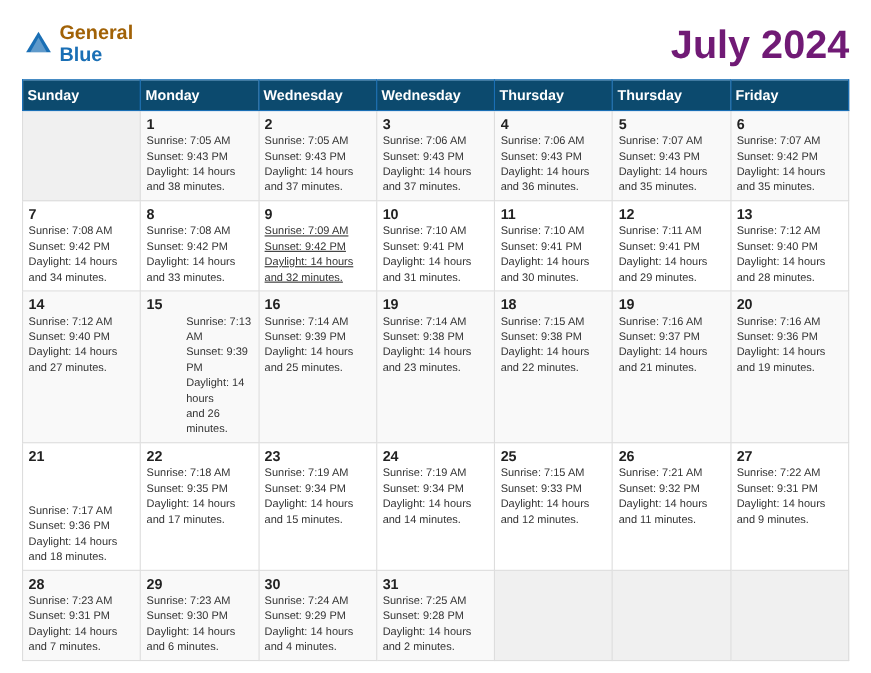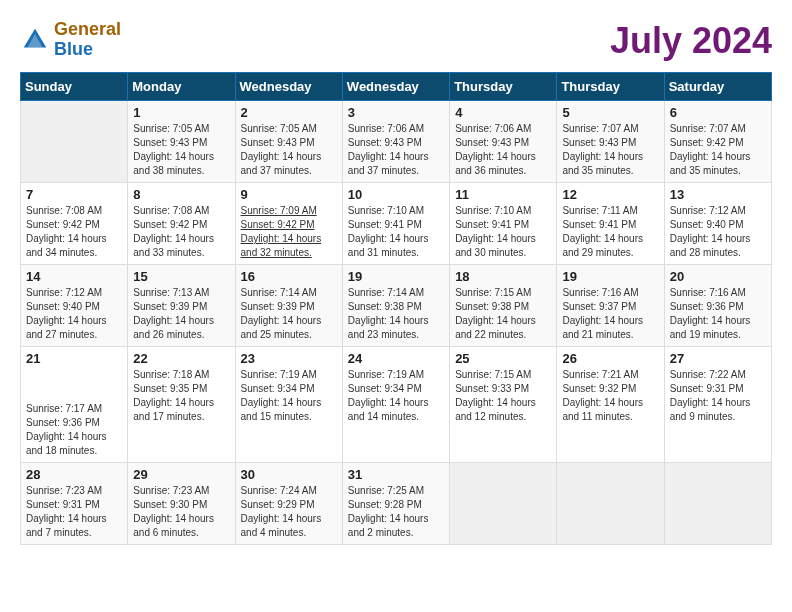--- a/index.html
+++ b/index.html
@@ -119,21 +119,21 @@
 
 <table class="calendar">
   <thead>
     <tr>
     <th>Sunday</th>
         <th>Monday</th>
         <th>Wednesday</th>
         <th>Wednesday</th>
         <th>Thursday</th>
         <th>Thursday</th>
-        <th>Saturday</th>
+        <th>Friday</th>
       </tr>
   </thead>
   <tbody>
   <tr>
         <td class="empty-cell"></td>
         <td>
           <span class="day-number">1</span>
           <div class="day-info" style="white-space: pre-line;">Sunrise: 7:05 AM
 Sunset: 9:43 PM
 Daylight: 14 hours
@@ -229,21 +229,21 @@
       <tr>
         <td>
           <span class="day-number">14</span>
           <div class="day-info" style="white-space: pre-line;">Sunrise: 7:12 AM
 Sunset: 9:40 PM
 Daylight: 14 hours
 and 27 minutes.</div>
         </td>
         <td>
           <span class="day-number">15</span>
-          <div class="day-info" style="white-space: pre-line;">Sunrise: 7:13 AM
+          <div class="day-info" style="white-space: pre-line; margin-left: 36px;">Sunrise: 7:13 AM
 Sunset: 9:39 PM
 Daylight: 14 hours
 and 26 minutes.</div>
         </td>
         <td>
           <span class="day-number">16</span>
           <div class="day-info" style="white-space: pre-line;">Sunrise: 7:14 AM
 Sunset: 9:39 PM
 Daylight: 14 hours
 and 25 minutes.</div>

